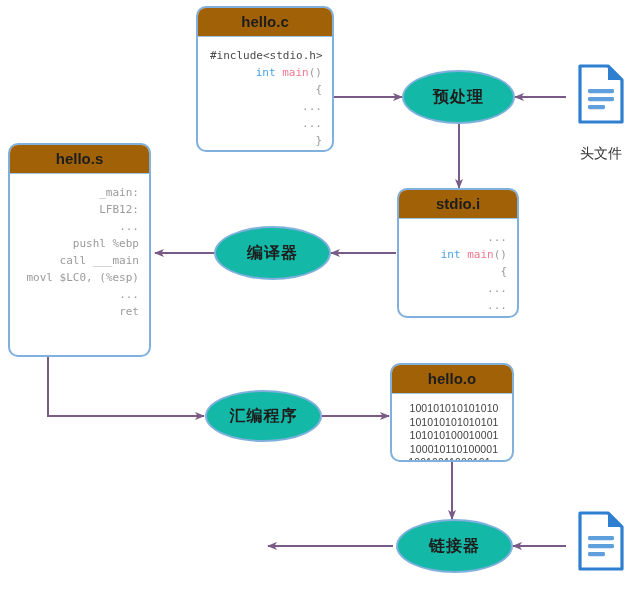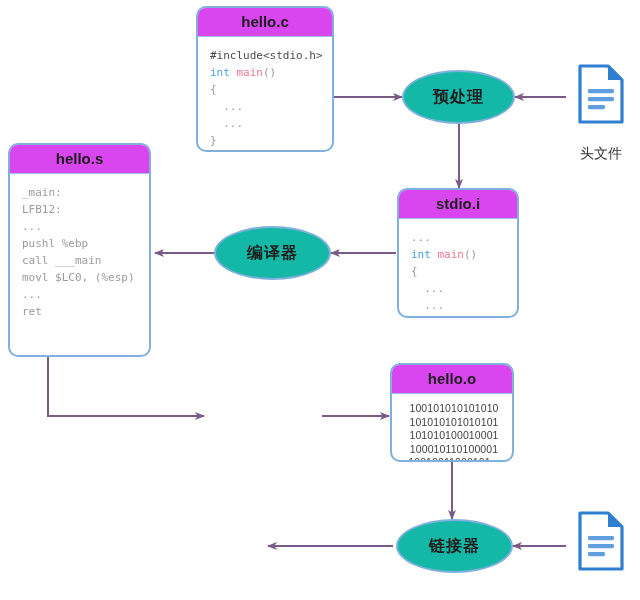--- a/index.html
+++ b/index.html
@@ -38,30 +38,30 @@
     overflow: hidden;
   }
   .filebox .fb-title {
     height: 28px;
     line-height: 28px;
     text-align: center;
     font-weight: bold;
     font-size: 15px;
     color: #1d1d1d;
     border-bottom: 1.5px solid #9CC3E5;
-    background: #d946ef;
+    background: #a16207;
   }
   .filebox .fb-body {
     padding: 10px 10px 8px 12px;
     font-family: "DejaVu Sans Mono", monospace;
     font-size: 11px;
     line-height: 17px;
     color: #6f6f6f;
   }
-  .code-line { white-space: pre; }
+  .code-line { white-space: pre; text-align: right; }
   .code-line .kw { color: #4a9fe0; }
   .code-line .fn { color: #f2788f; }
   .code-line .pl { color: #9b9b9b; }
   .code-line .inc { color: #4a4a4a; }
 
   .binbody {
     padding: 8px 6px 8px 10px;
     font-family: "Liberation Sans", sans-serif;
     font-size: 10.5px;
     line-height: 13.5px;
@@ -184,20 +184,23 @@
   </div>
 
   <div class="ellipse" style="left:402px; top:70px; width:113px; height:54px;">
     <span>预处理</span>
   </div>
 
   <div class="ellipse" style="left:214px; top:226px; width:117px; height:54px;">
     <span>编译器</span>
   </div>
 
+  <div class="ellipse" style="left:205px; top:390px; width:117px; height:52px;">
+    <span>汇编程序</span>
+  </div>
 
   <div class="ellipse" style="left:396px; top:519px; width:117px; height:54px;">
     <span>链接器</span>
   </div>
 
   <div class="docicon" style="left:570px; top:64px; width:62px;">
     <svg width="48" height="60" viewBox="0 0 48 60">
       <path d="M3,2 H31 L45,16 V58 H3 Z" fill="#ffffff" stroke="#2f7fd1" stroke-width="3.2" stroke-linejoin="round"></path>
       <path d="M31,2 L45,16 H31 Z" fill="#2f7fd1"></path>
       <rect x="11" y="25" width="26" height="4.2" rx="1.4" fill="#5f9fdd"></rect>

